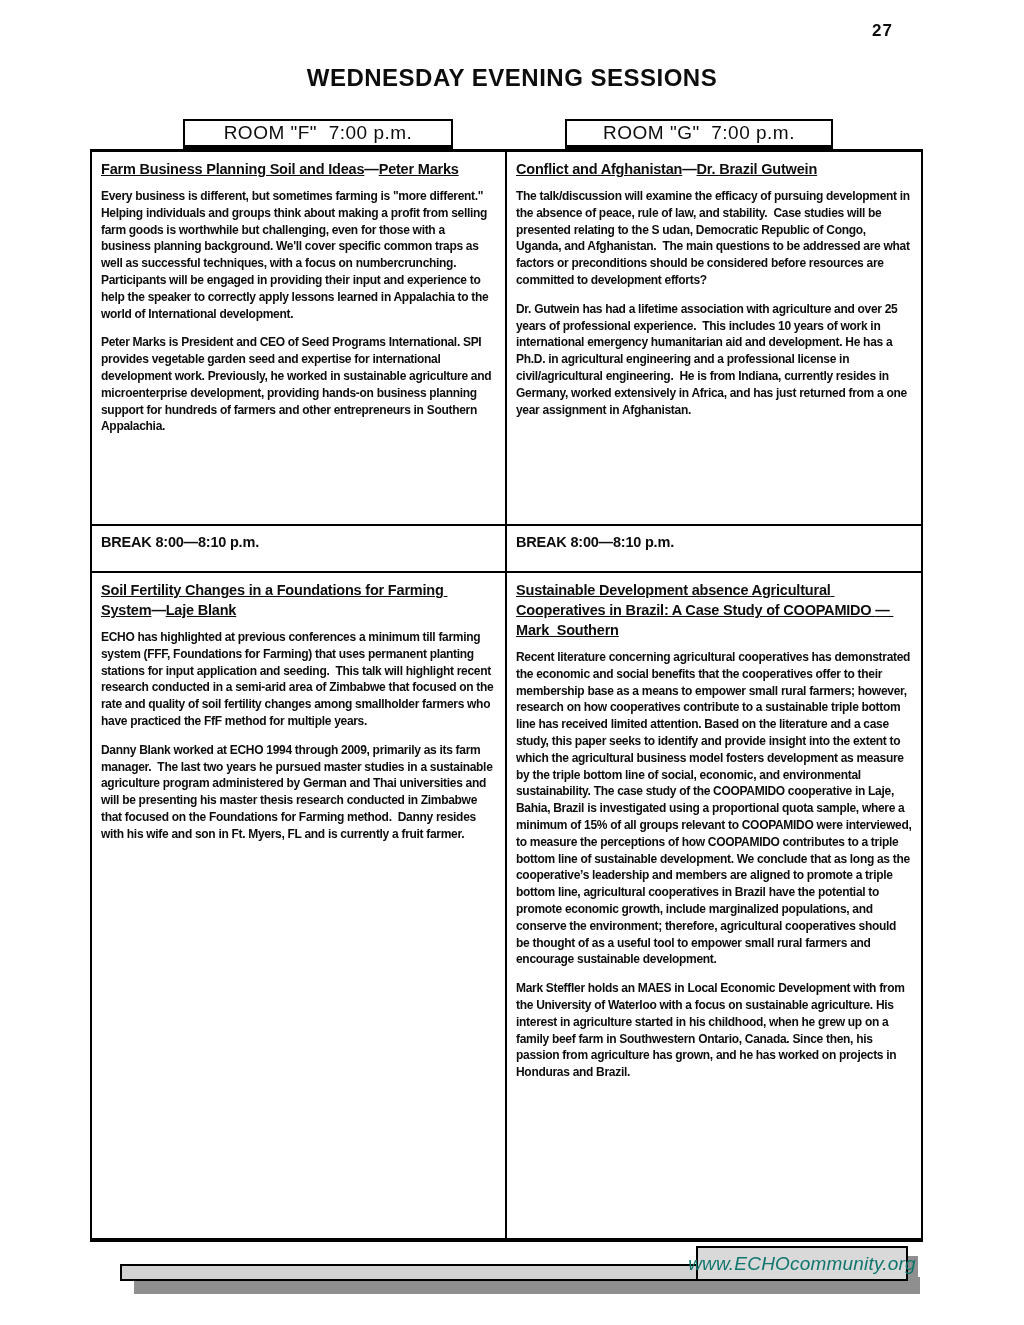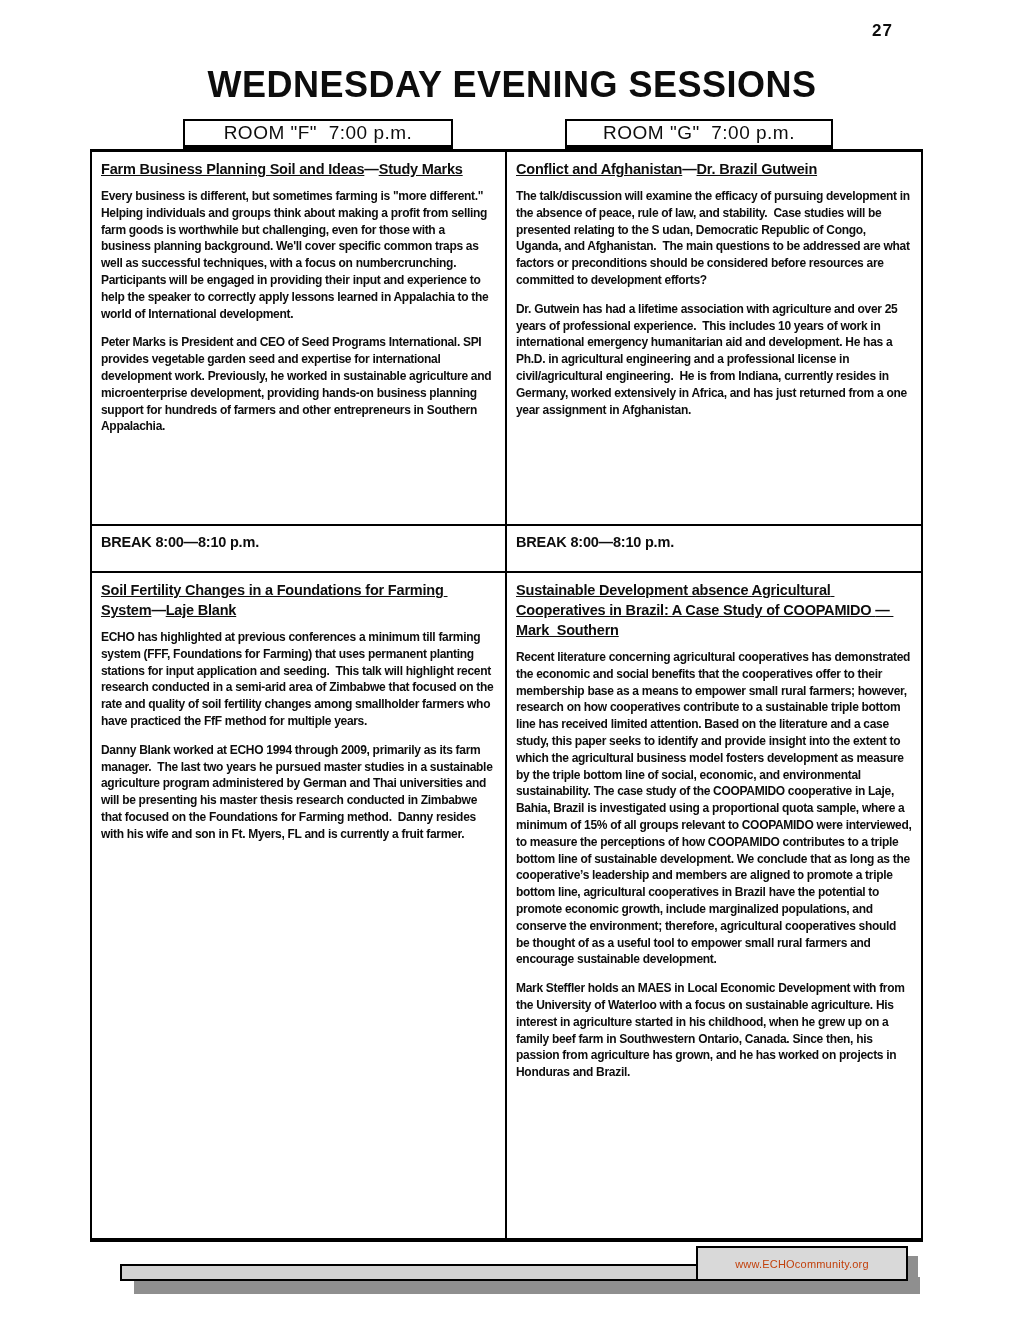--- a/index.html
+++ b/index.html
@@ -13,21 +13,21 @@
   }
   .page { position: absolute; inset: 0; border-radius: 28px; }
 
   .page-number {
     position: absolute; top: 21px; left: 872px; width: 40px;
     font-size: 17px; font-weight: bold; letter-spacing: 1px;
   }
   .page-title {
     position: absolute; top: 64px; left: 0; width: 100%;
     text-align: center;
-    font-size: 36px; font-weight: bold; letter-spacing: 0.5px;
+    font-size: 24px; font-weight: bold; letter-spacing: 0.5px;
     white-space: pre;
   }
 
   .room-box {
     position: absolute; top: 119px; height: 31px;
     background: #ffffff;
     border: 2px solid #000;
     border-bottom-width: 5px;
     box-sizing: border-box;
     display: flex; align-items: center; justify-content: center;
@@ -90,22 +90,23 @@
     position: absolute; left: 696px; top: 1246px;
     width: 212px; height: 35px;
     box-sizing: border-box;
     background: #d9d9d9;
     border: 2px solid #000;
     box-shadow: 10px 10px 0 #8f8f8f;
     display: flex; align-items: center; justify-content: center;
     z-index: 3;
   }
   .footer-url-text {
-    font-size: 11px; font-weight: 500; color: #c2410c;
+    font-size: 19px; font-weight: 500; color: #0f766e;
     letter-spacing: 0.2px;
+    font-style: italic;
   }
 </style>
 </head>
 <body>
 
 <div class="page">
 
   <div class="page-number">27</div>
 
   <div class="page-title">WEDNESDAY EVENING SESSIONS</div>
@@ -113,21 +114,21 @@
   <div class="room-box f">
     <span class="room-label">ROOM "F"  7:00 p.m.</span>
   </div>
   <div class="room-box g">
     <span class="room-label">ROOM "G"  7:00 p.m.</span>
   </div>
 
   <div class="schedule-table">
 
     <div class="cell left row1">
-      <p class="stitle"><span class="u">Farm Business Planning Soil and Ideas</span><span>—</span><span class="u">Study Marks</span></p>
+      <p class="stitle"><span class="u">Farm Business Planning Soil and Ideas</span><span>—</span><span class="u">Peter Marks</span></p>
       <p class="para">Every business is different, but sometimes farming is "more different." Helping individuals and groups think about making a profit from selling farm goods is worthwhile but challenging, even for those with a business planning background. We'll cover specific common traps as well as successful techniques, with a focus on numbercrunching. Participants will be engaged in providing their input and experience to help the speaker to correctly apply lessons learned in Appalachia to the world of International development.</p>
       <p class="para">Peter Marks is President and CEO of Seed Programs International. SPI provides vegetable garden seed and expertise for international development work. Previously, he worked in sustainable agriculture and microenterprise development, providing hands-on business planning support for hundreds of farmers and other entrepreneurs in Southern Appalachia.</p>
     </div>
     <div class="cell right row1">
       <p class="stitle"><span class="u">Conflict and Afghanistan</span><span>—</span><span class="u">Dr. Brazil Gutwein</span></p>
       <p class="para">The talk/discussion will examine the efficacy of pursuing development in the absence of peace, rule of law, and stability.  Case studies will be presented relating to the S udan, Democratic Republic of Congo, Uganda, and Afghanistan.  The main questions to be addressed are what factors or preconditions should be considered before resources are committed to development efforts?</p>
       <p class="para">Dr. Gutwein has had a lifetime association with agriculture and over 25 years of professional experience.  This includes 10 years of work in international emergency humanitarian aid and development. He has a Ph.D. in agricultural engineering and a professional license in civil/agricultural engineering.  He is from Indiana, currently resides in Germany, worked extensively in Africa, and has just returned from a one year assignment in Afghanistan.</p>
     </div>
 
     <div class="cell left row2">

